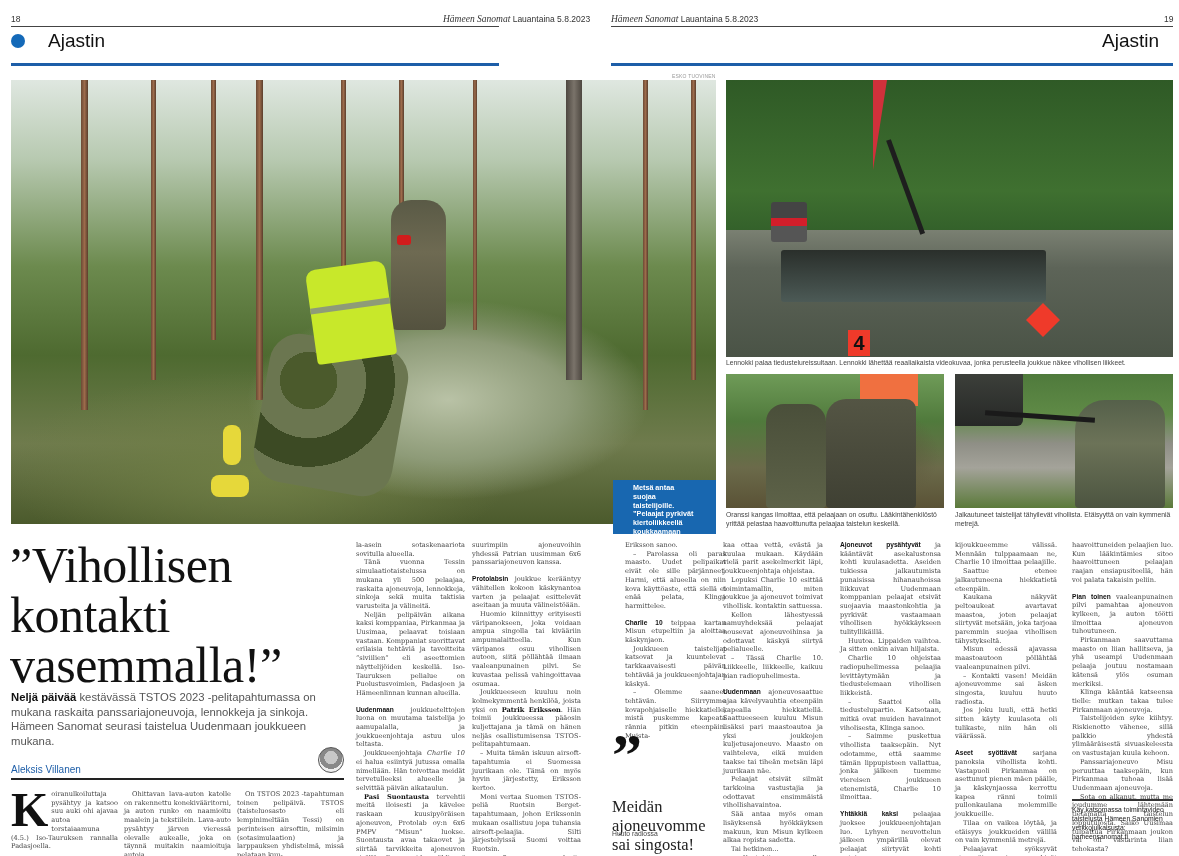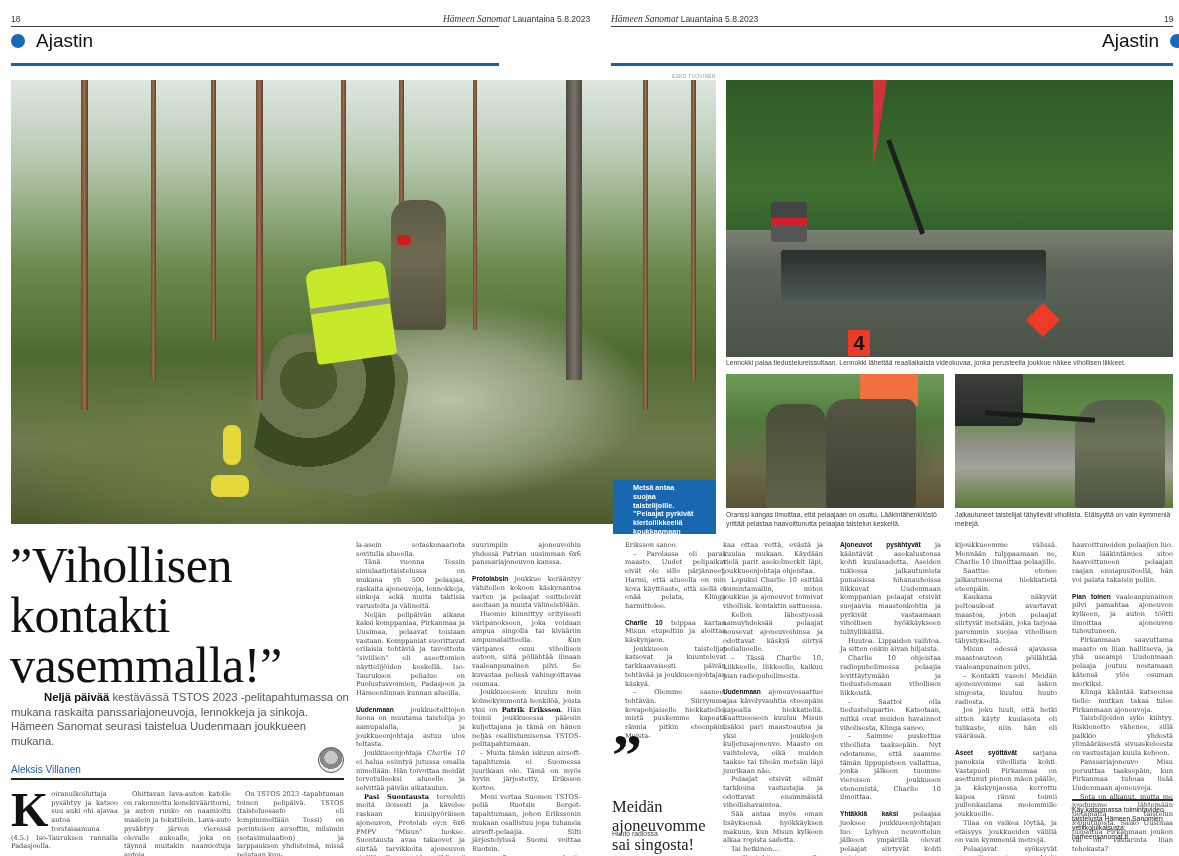--- a/index.html
+++ b/index.html
@@ -3,21 +3,21 @@
 <meta charset="utf-8">
 <style>
   * { box-sizing: border-box; margin: 0; padding: 0; }
   html, body { width: 1179px; height: 856px; background: #fff; overflow: hidden; }
   body { position: relative; font-family: "DejaVu Serif", serif; color: #333; }
 
   
   .folio { position: absolute; top: 14px; font-family: "Liberation Sans", sans-serif; font-size: 8.5px; color: #333; }
   .folio .paper { font-style: italic; font-family: "Liberation Serif", serif; font-size: 9.5px; }
   .folio-rule { position: absolute; top: 26px; height: 1px; background: #444; }
-  .section-title { position: absolute; top: 30px; font-family: "Liberation Sans", sans-serif; font-size: 19px; color: #111; display: flex; align-items: center; gap: 11px; }
+  .section-title { position: absolute; top: 30px; font-family: "Liberation Sans", sans-serif; font-size: 19px; color: #111; display: flex; align-items: center; gap: 23px; }
   .dot { width: 14px; height: 14px; border-radius: 50%; background: #1469b8; display: inline-block; }
   .blue-rule { position: absolute; top: 63px; height: 3px; background: #1d5ea8; }
 
   .credit { position: absolute; top: 73px; left: 672px; font-family: "Liberation Sans", sans-serif; font-size: 5px; color: #999; letter-spacing: 0.2px; }
 
   
   .photo { position: absolute; overflow: hidden; }
   .photo-forest {
     left: 11px; top: 80px; width: 705px; height: 444px;
     background:
@@ -59,21 +59,21 @@
   .gunner { position:absolute; left:120px; top:26px; width:90px; height:108px; background: linear-gradient(180deg,#55604a,#6c7358 40%,#4c5440); border-radius: 30px 18px 4px 4px; }
   .rifle { position:absolute; left:30px; top:40px; width:110px; height:5px; background:#1a1a1a; transform: rotate(4deg); }
 
   .caption-box { position:absolute; left: 613px; top: 480px; width: 103px; height: 54px; background: #1867b0; color: #fff; font-family:"Liberation Sans",sans-serif; font-weight: bold; font-size: 7.2px; line-height: 8.8px; padding: 4px 20px; }
 
   .caption { position:absolute; font-family:"Liberation Sans",sans-serif; font-size: 6.8px; line-height: 9px; color:#444; }
 
   
   .headline { position:absolute; left: 10px; top: 540px; width: 340px; font-family:"Liberation Serif", serif; font-size: 50px; line-height: 50px; color:#111; font-weight: normal; letter-spacing: -0.5px; }
   .lead { position:absolute; left: 11px; top: 690px; width: 340px; font-family:"Liberation Sans",sans-serif; font-size: 11.3px; line-height: 14.5px; color:#555; }
-  .lead b { color:#111;margin-left:33px; }
+  .lead b { color:#111; }
   .byline { position:absolute; left: 11px; top: 764px; font-family:"Liberation Sans",sans-serif; font-size: 10px; color:#1d5ea8; }
   .avatar { position:absolute; left: 318px; top: 747px; width: 26px; height: 26px; border-radius: 50%; border: 1px solid #555; background: radial-gradient(circle at 50% 40%, #c7c7c7 0 35%, #888 36% 60%, #eee 61%); }
   .byline-rule { position:absolute; left: 11px; top: 778px; width: 333px; height: 2px; background:#222; }
 
   
   .col { position:absolute; font-family:"DejaVu Serif", serif; font-size: 6.6px; line-height: 8.7px; color:#444; text-align: justify; }
   .col p { text-indent: 8px; }
   .col p.noindent { text-indent: 0; }
   .col p.gap { margin-top: 8px; }
   .col .kick { font-family:"Liberation Sans",sans-serif; font-weight: bold; color:#111; }

